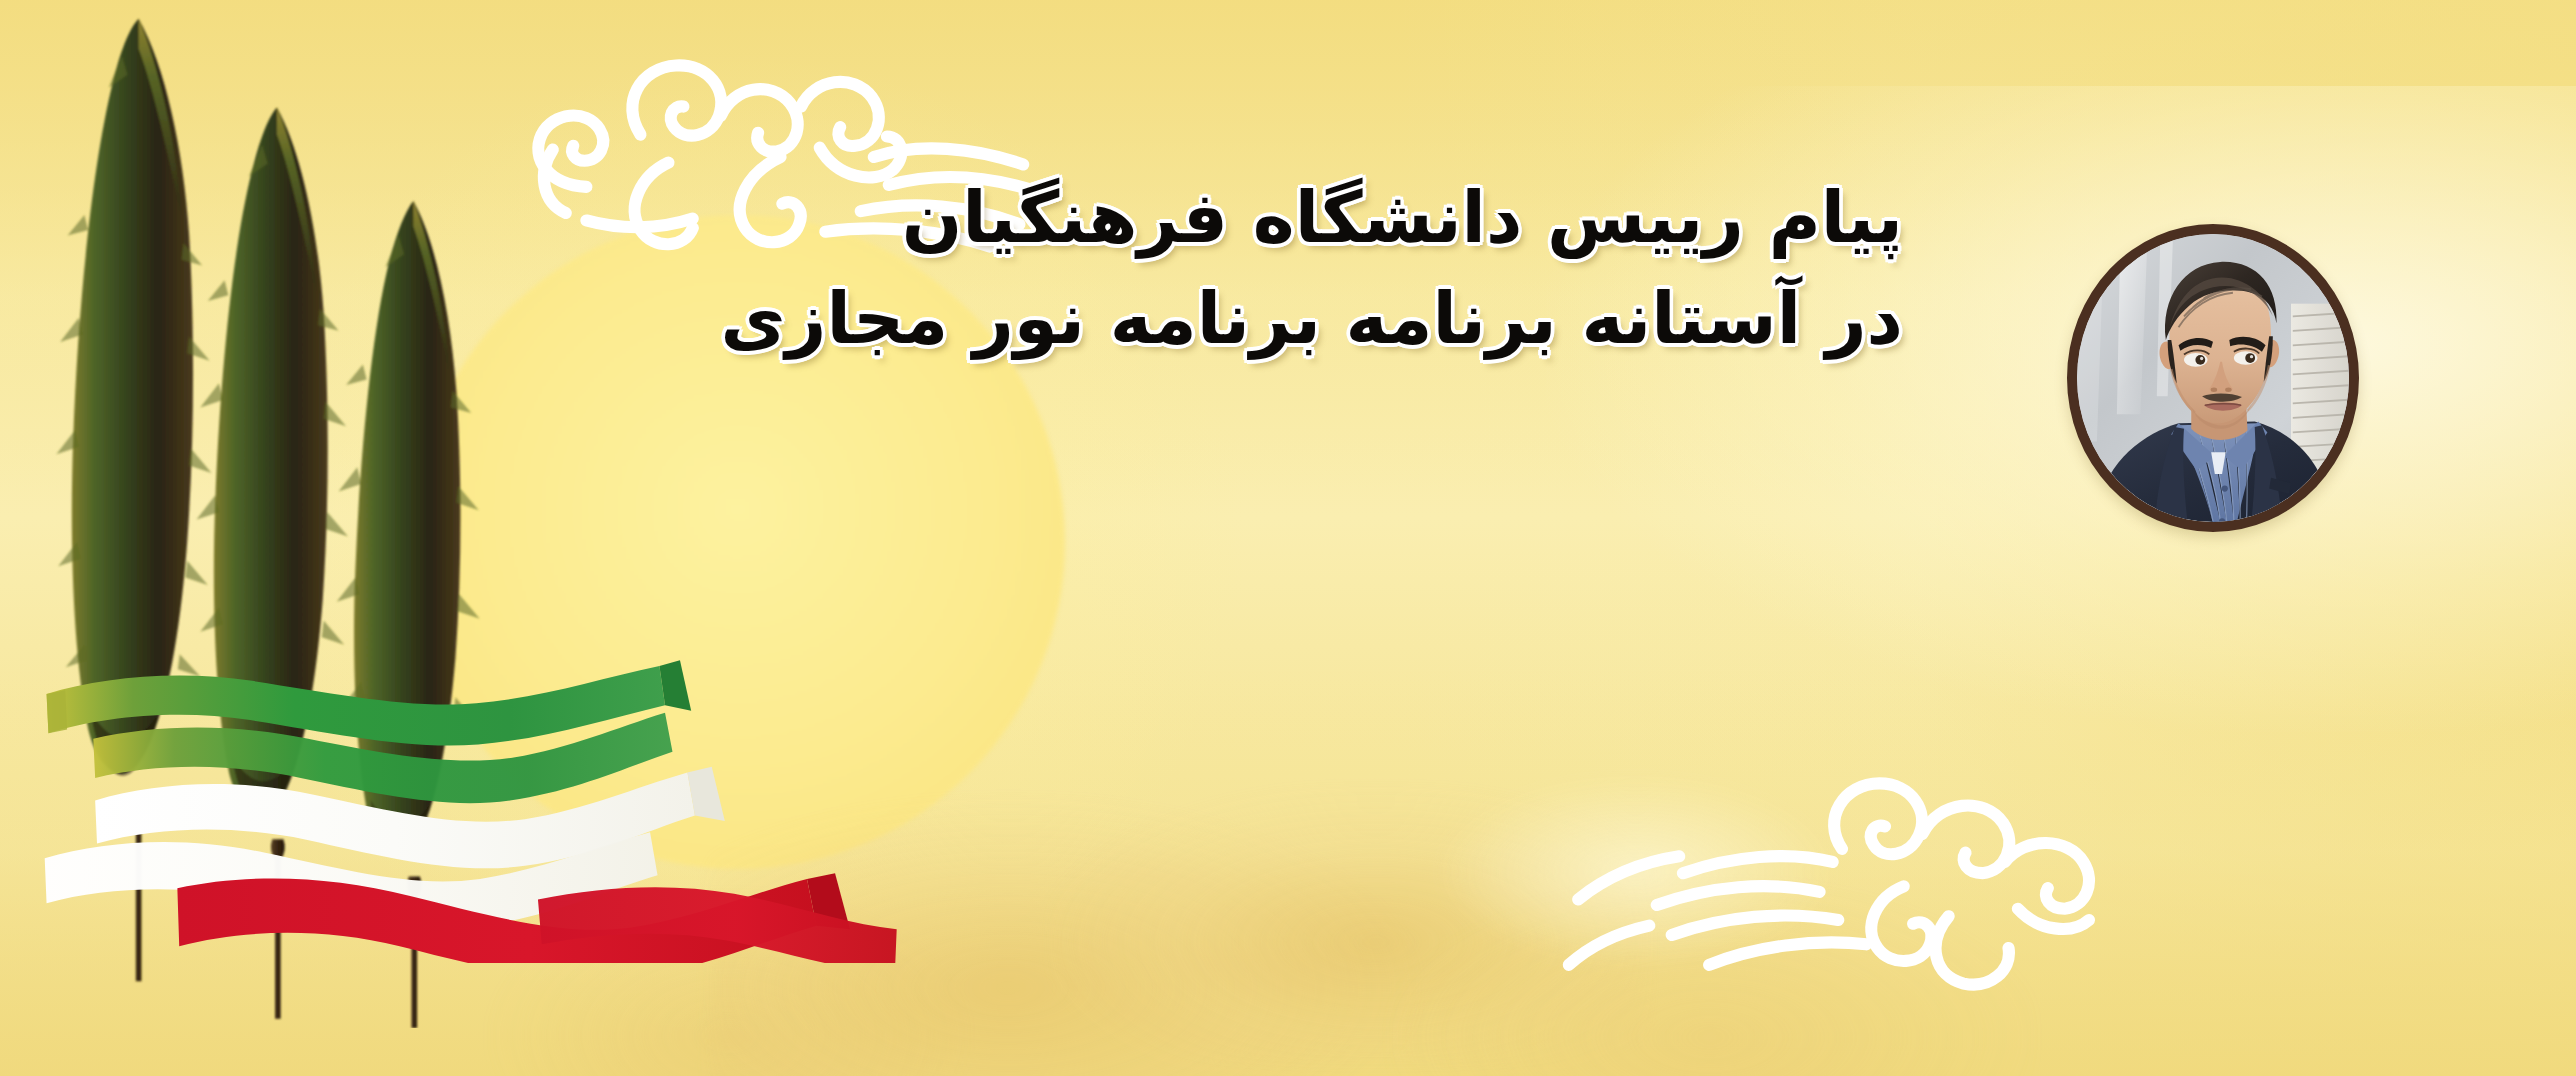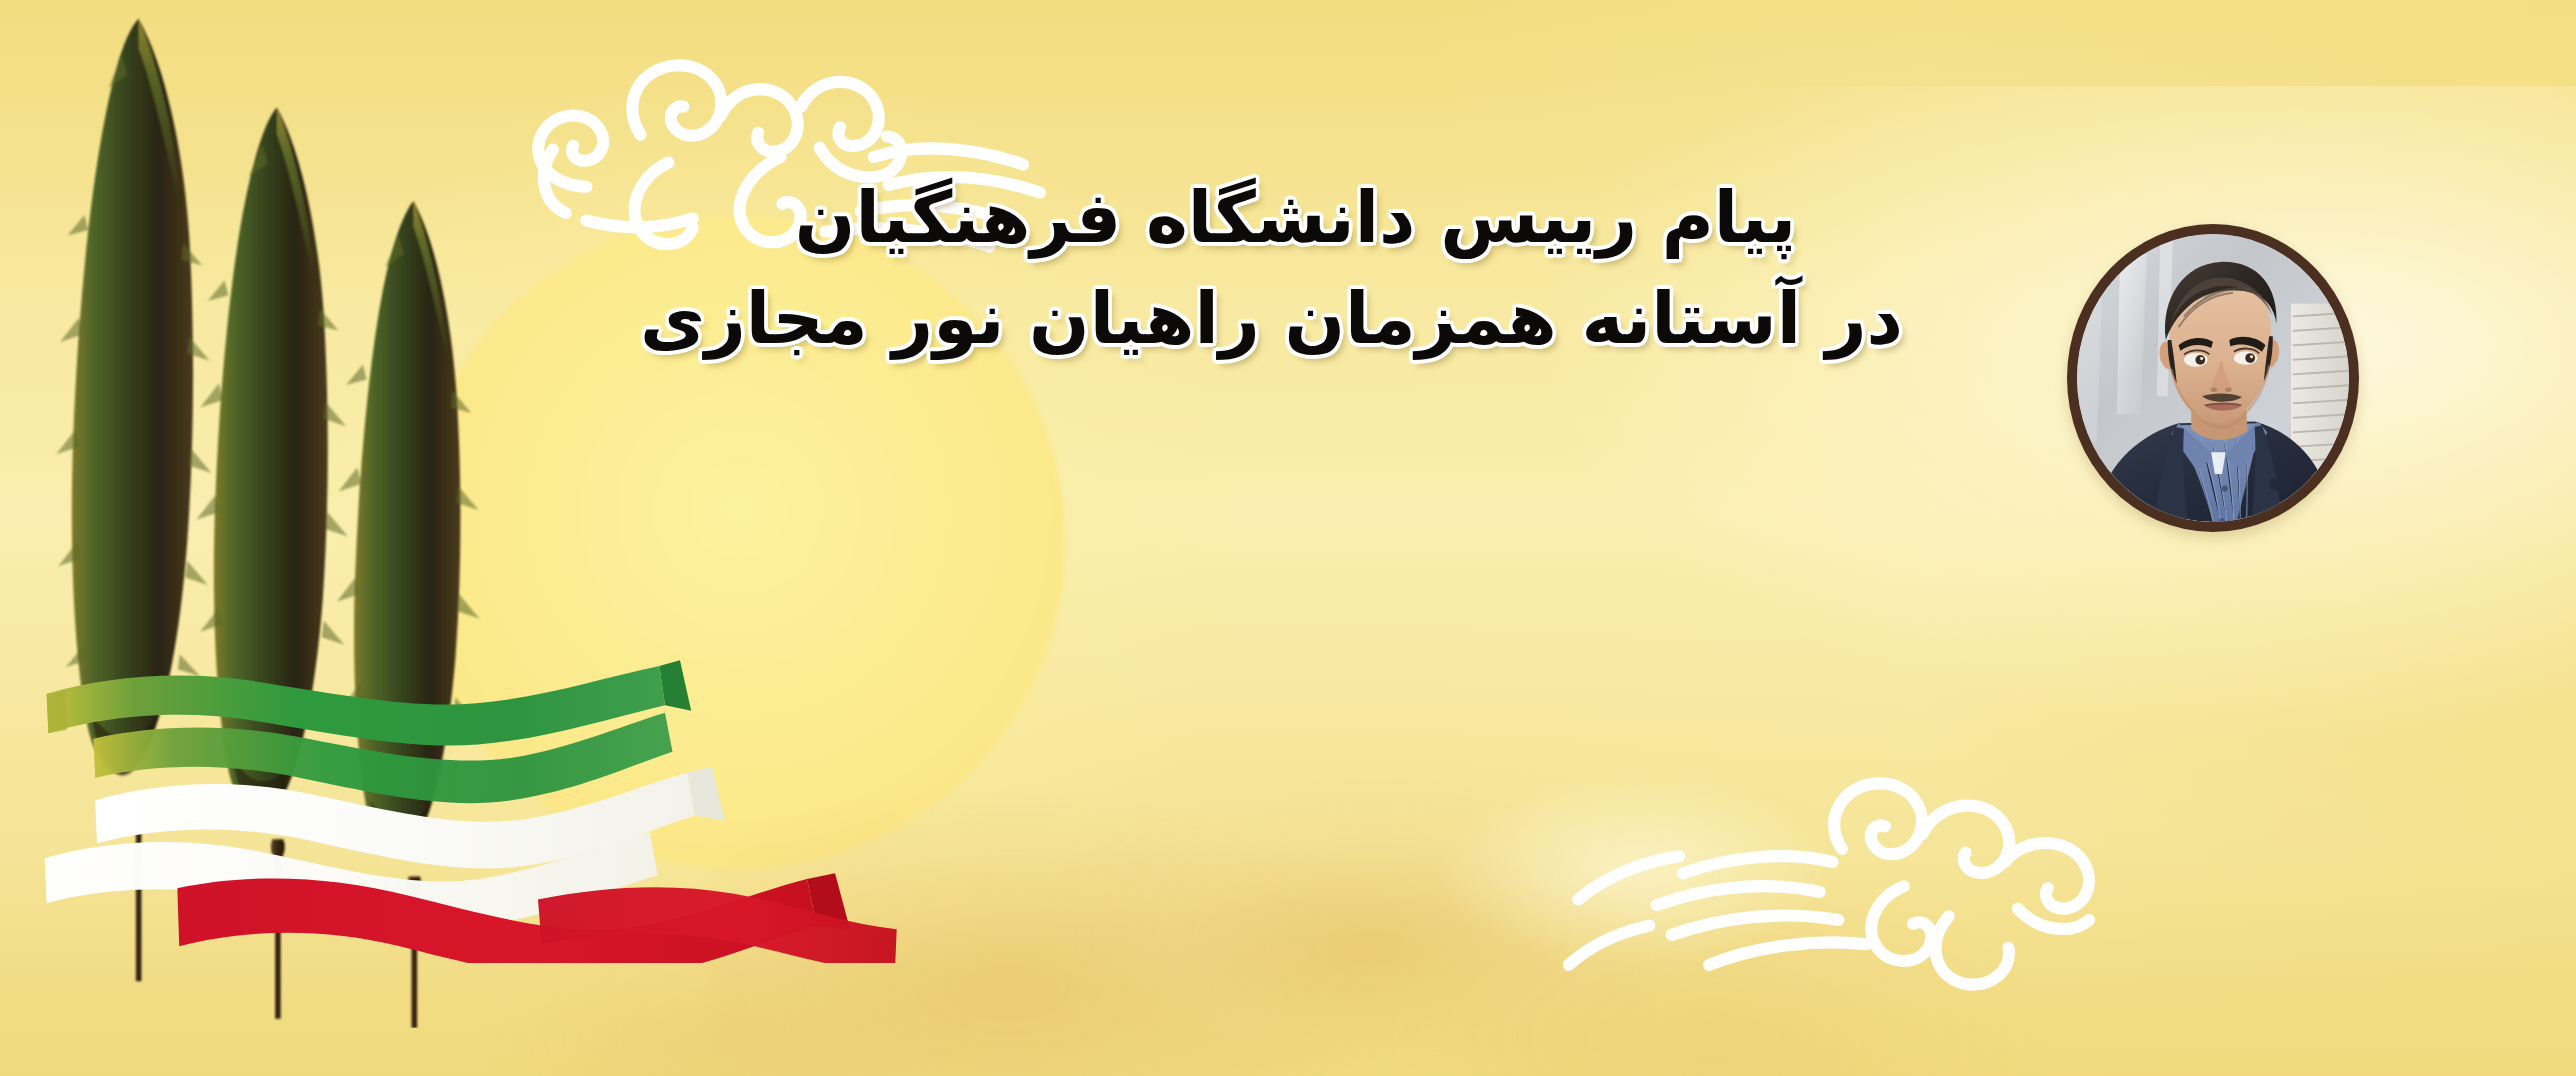--- a/index.html
+++ b/index.html
@@ -80,21 +80,20 @@
   
   #ribbons{position:absolute; left:37px; top:608px; width:944px; height:355px;}
   #ribbons svg{display:block;}
 
   
   #headline{
     position:absolute;
     right:673px;
     top:168px;
     width:1215px;
-    text-align:center;
     direction:rtl;
   }
   .hl-line{
     font-family:"DejaVu Sans","Liberation Sans",sans-serif;
     font-weight:bold;
     font-size:71px;
     line-height:1.42;
     color:#0c0a08;
     letter-spacing:0px;
     white-space:nowrap;
@@ -374,21 +373,21 @@
         <path d="M306 172 C 248 162, 184 168, 128 188"></path>
         <path d="M336 198 C 280 192, 218 200, 168 220"></path>
         <path d="M136 104 C 96 110, 58 126, 28 150"></path>
         <path d="M104 178 C 68 186, 40 200, 18 220"></path>
       </g>
     </svg>
   </div>
 
   <div id="headline">
     <div class="hl-line">پیام رییس دانشگاه فرهنگیان</div>
-    <div class="hl-line">در آستانه همزمان راهیان نور مجازی</div>
+    <div class="hl-line">در آستانه برنامه برنامه نور مجازی</div>
   </div>
 
   <div id="portrait">
     <div class="photo">
       <svg viewBox="0 0 300 320" preserveAspectRatio="xMidYMid slice" xmlns="http://www.w3.org/2000/svg">
         <defs>
           <linearGradient id="wall" x1="0" y1="0" x2="1" y2="1">
             <stop offset="0%" stop-color="#d7dadd"></stop>
             <stop offset="35%" stop-color="#c3c7cb"></stop>
             <stop offset="70%" stop-color="#cfd3d7"></stop>

